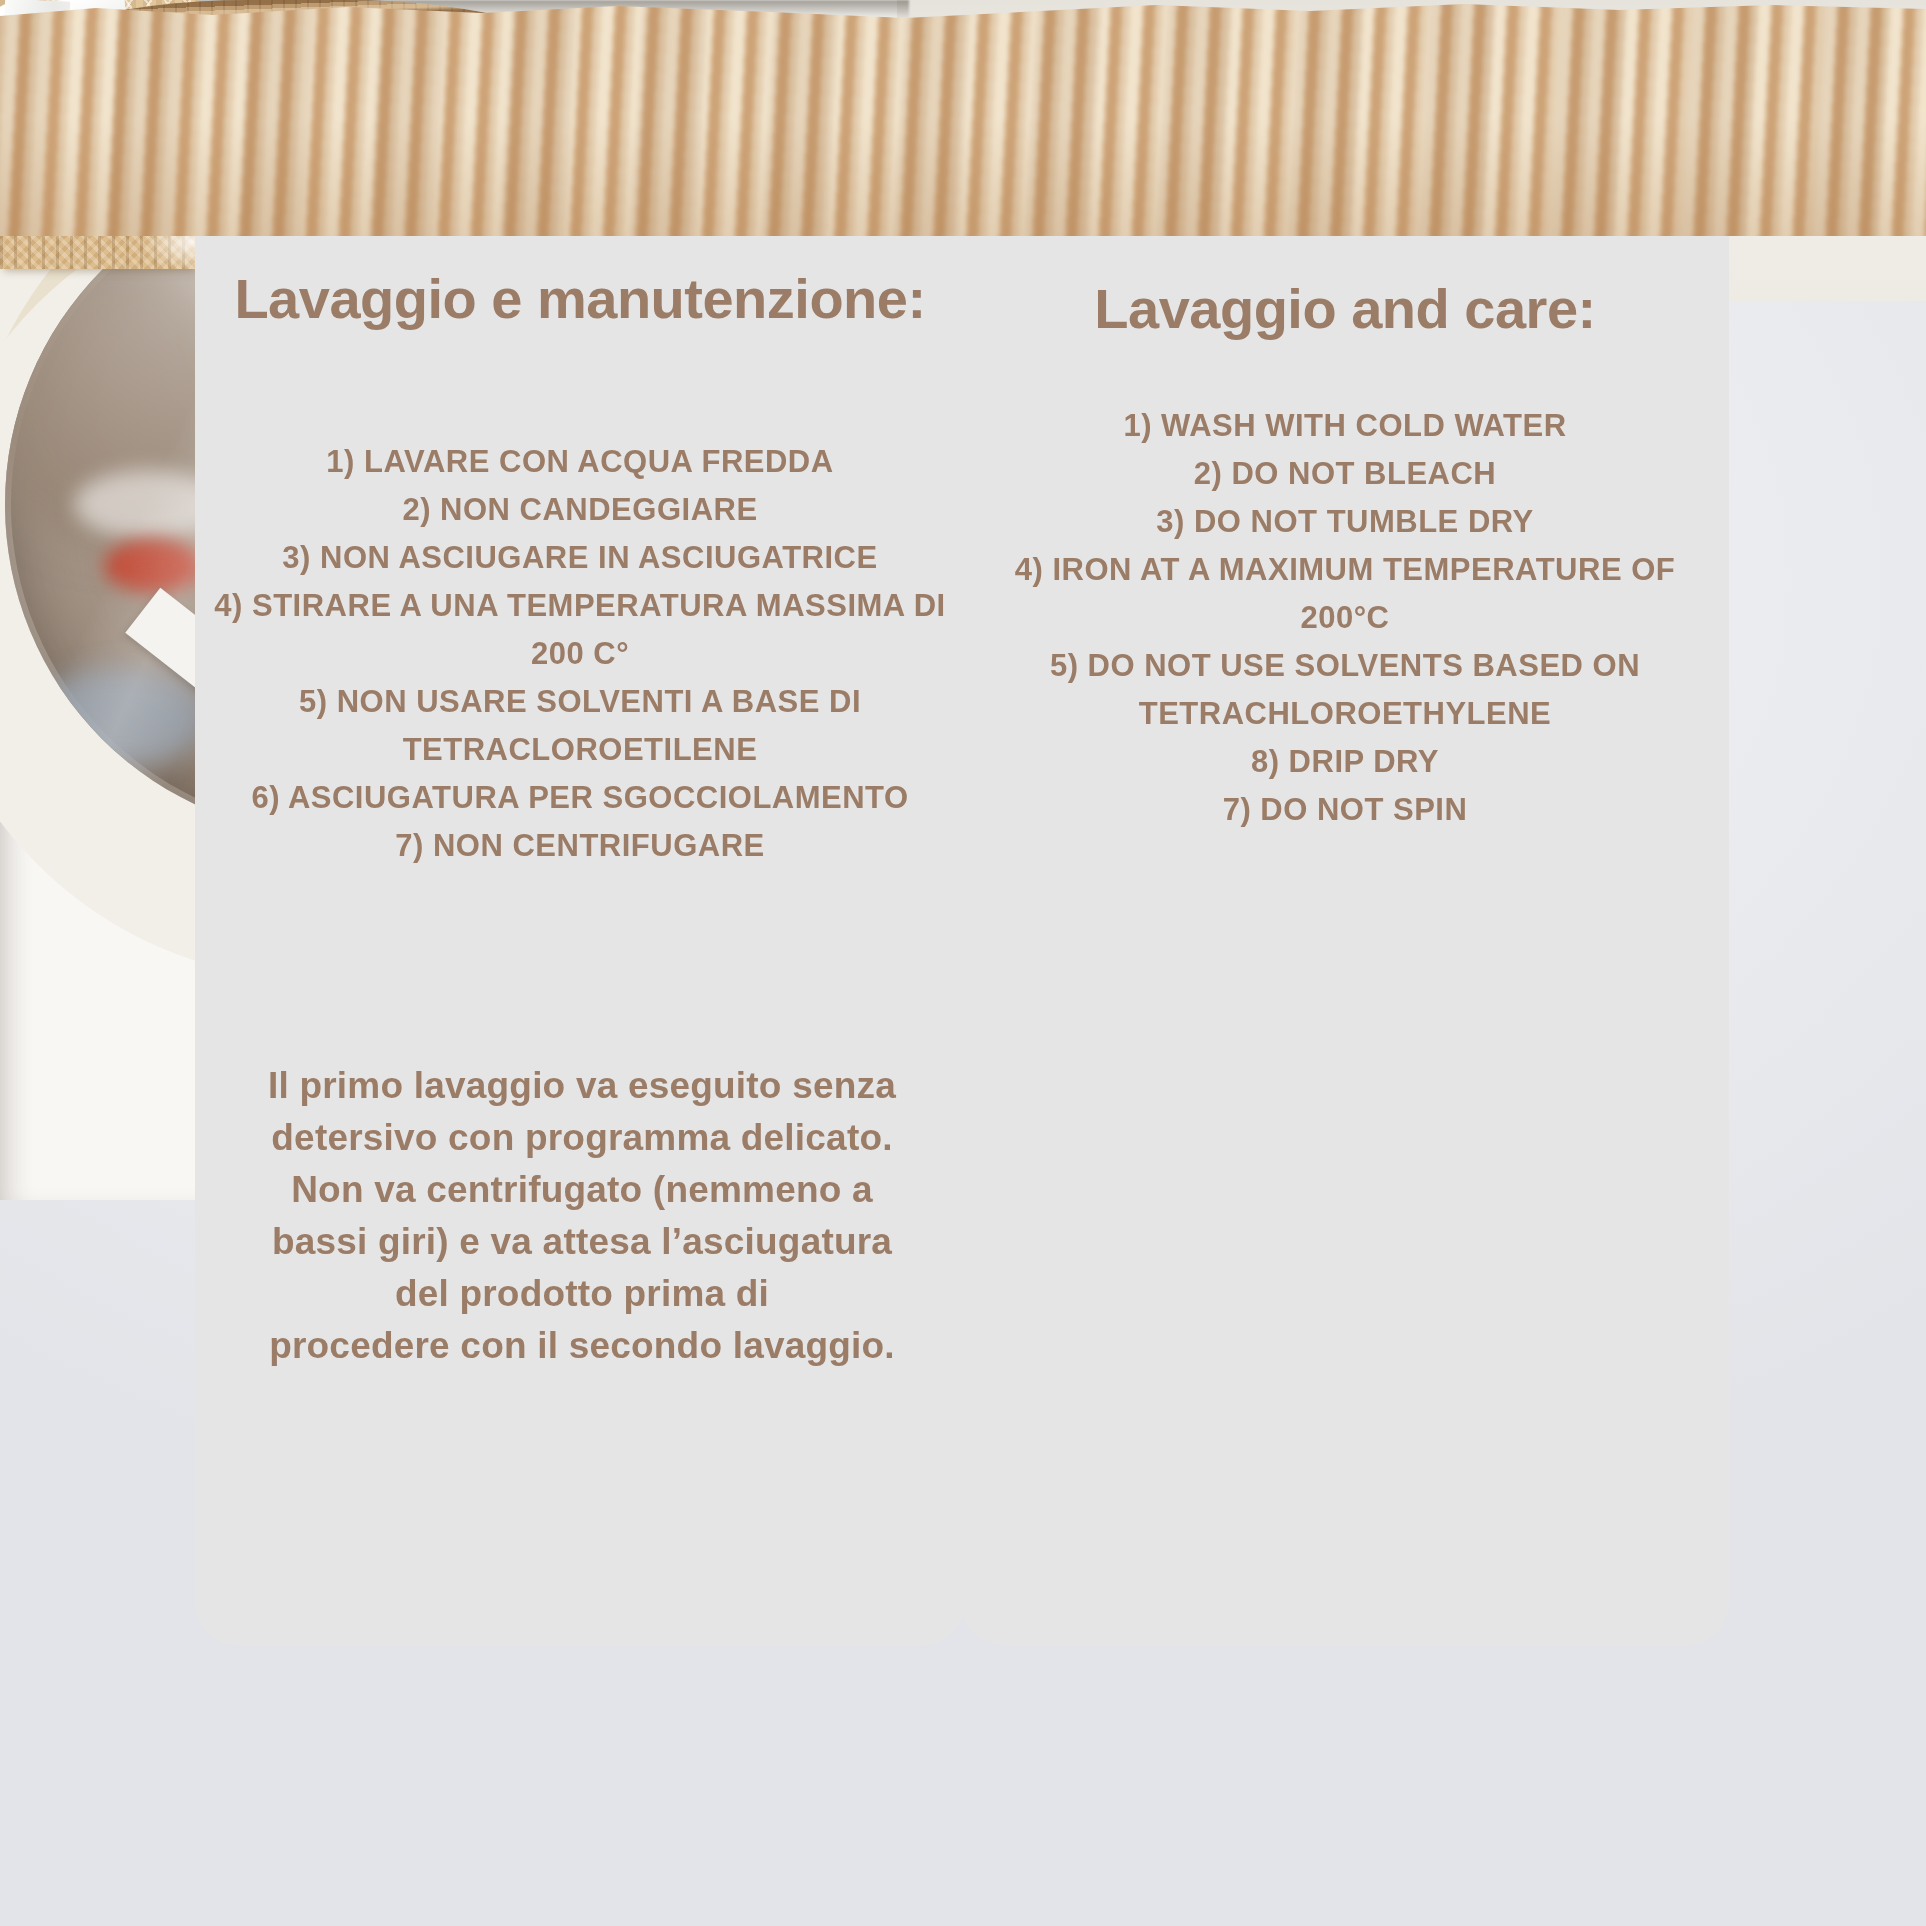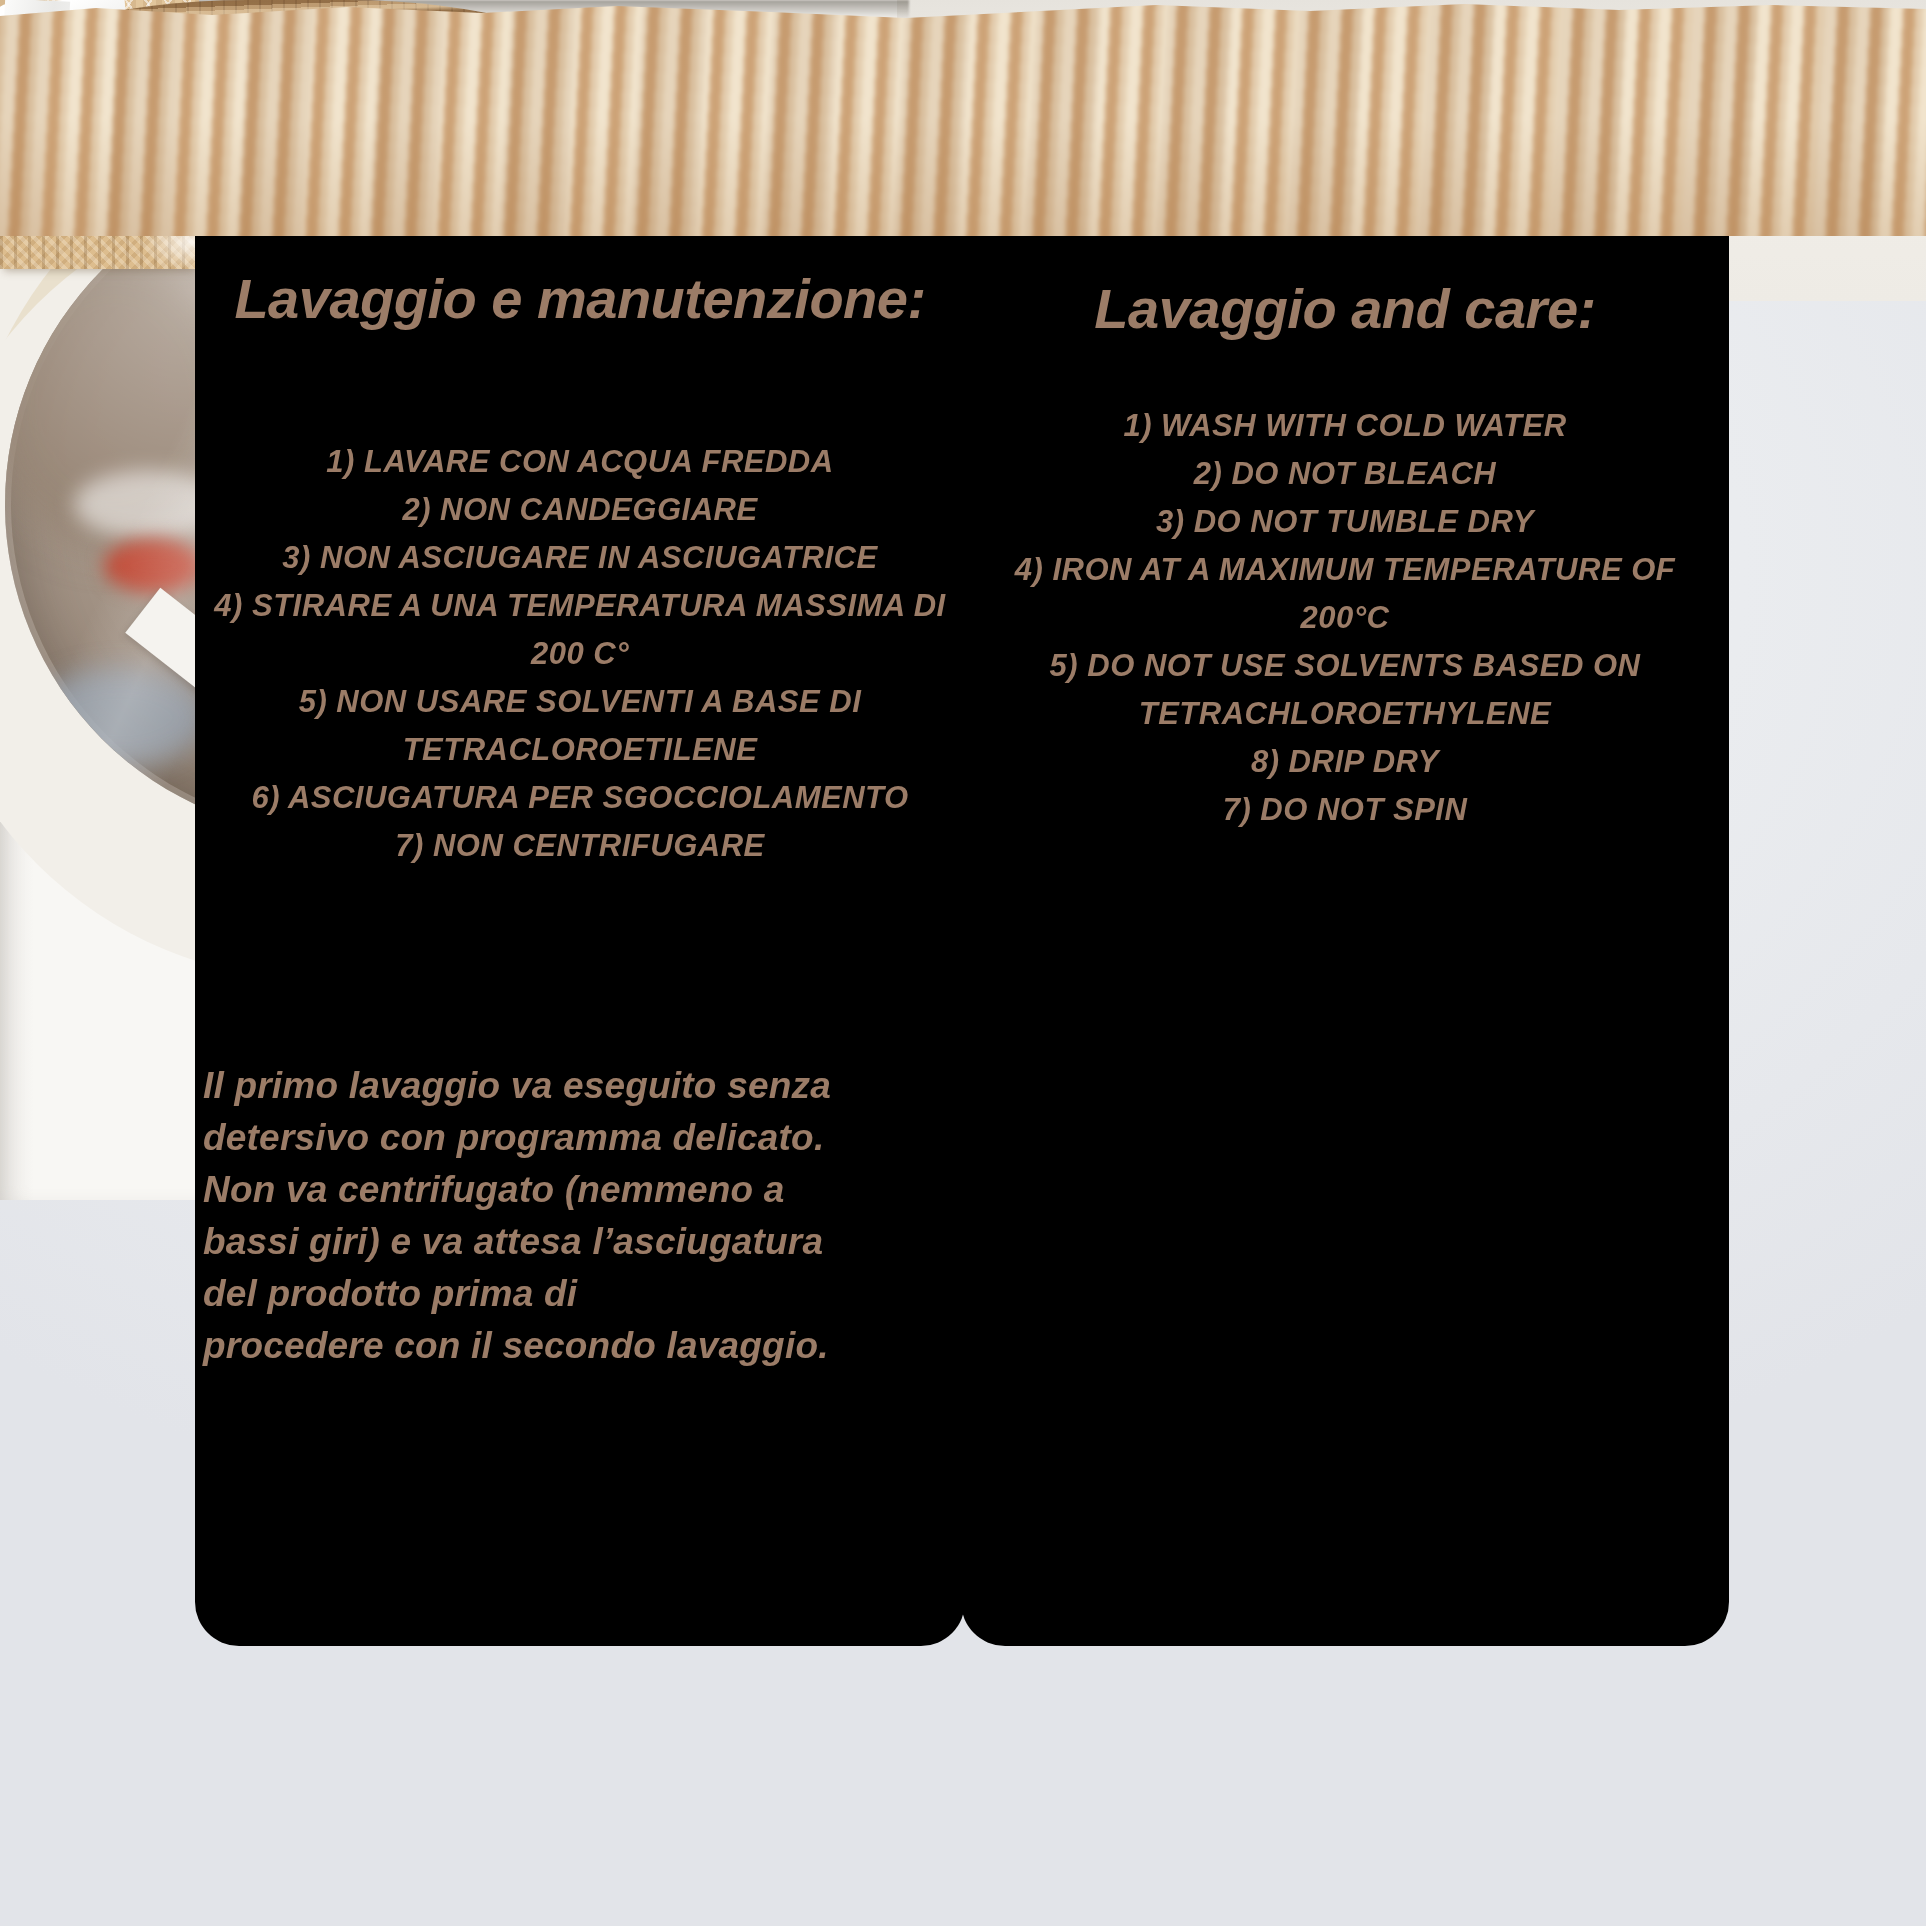--- a/index.html
+++ b/index.html
@@ -85,32 +85,32 @@
   
   .rope-basket{left:470;top:1628;width:594px;height:149px;border-radius:50% / 60%;
     background-color:#b08a5e;filter:blur(0.6px);
     background-image:
       repeating-linear-gradient(178deg,rgba(255,235,200,.5) 0 4px,rgba(120,85,50,.45) 8px 14px,
                                 rgba(255,235,200,.2) 14px 18px),
       repeating-linear-gradient(88deg,rgba(90,60,35,.25) 0 2px,transparent 2px 12px);
     box-shadow:0 10px 14px -6px rgba(80,60,40,.5),inset 0 -12px 18px rgba(90,65,40,.45);}
 
   
-  .panel{top:191px;height:1455px;background:#000000;border-radius:44px;font-style:italic;}
+  .panel{top:191px;height:1455px;background:#e5e5e5;border-radius:44px;}
   .panel.pl{left:195px;width:770px;}
   .panel.pr{left:961px;width:768px;}
   .p-title{left:0;right:0;text-align:center;font-weight:700;font-size:56px;
     letter-spacing:-0.5px;color:#9b7c67;}
   .pl .p-title{top:75px;}
   .pr .p-title{top:85px;}
   .p-list{left:16px;right:16px;text-align:center;font-weight:700;font-size:31px;
     line-height:48px;letter-spacing:0.5px;white-space:pre-line;color:#9b7c67;}
   .pl .p-list{top:203px;margin-top:44px;}
   .pr .p-list{top:211px;}
-  .p-par{left:8px;right:24px;top:869px;text-align:left;font-weight:700;font-size:37px;
+  .p-par{left:28px;right:24px;top:869px;text-align:center;font-weight:700;font-size:37px;
     line-height:52px;letter-spacing:0.2px;white-space:pre-line;color:#9b7c67;}
 
   
   .rug{left:0;top:1708;width:1927px;height:236px;overflow:hidden;
     clip-path:polygon(0 16px,5% 8px,11% 15px,18% 7px,25% 13px,32% 6px,40% 12px,
       47% 18px,53% 12px,60% 5px,68% 11px,76% 4px,84% 10px,92% 5px,100% 9px,
       100% 100%,0 100%);}
   .rug-tex{left:-12px;top:-12px;right:-12px;bottom:-12px;filter:blur(2.4px);
     background:
       linear-gradient(180deg,rgba(186,140,92,0) 50%,rgba(166,116,66,.22) 100%),

